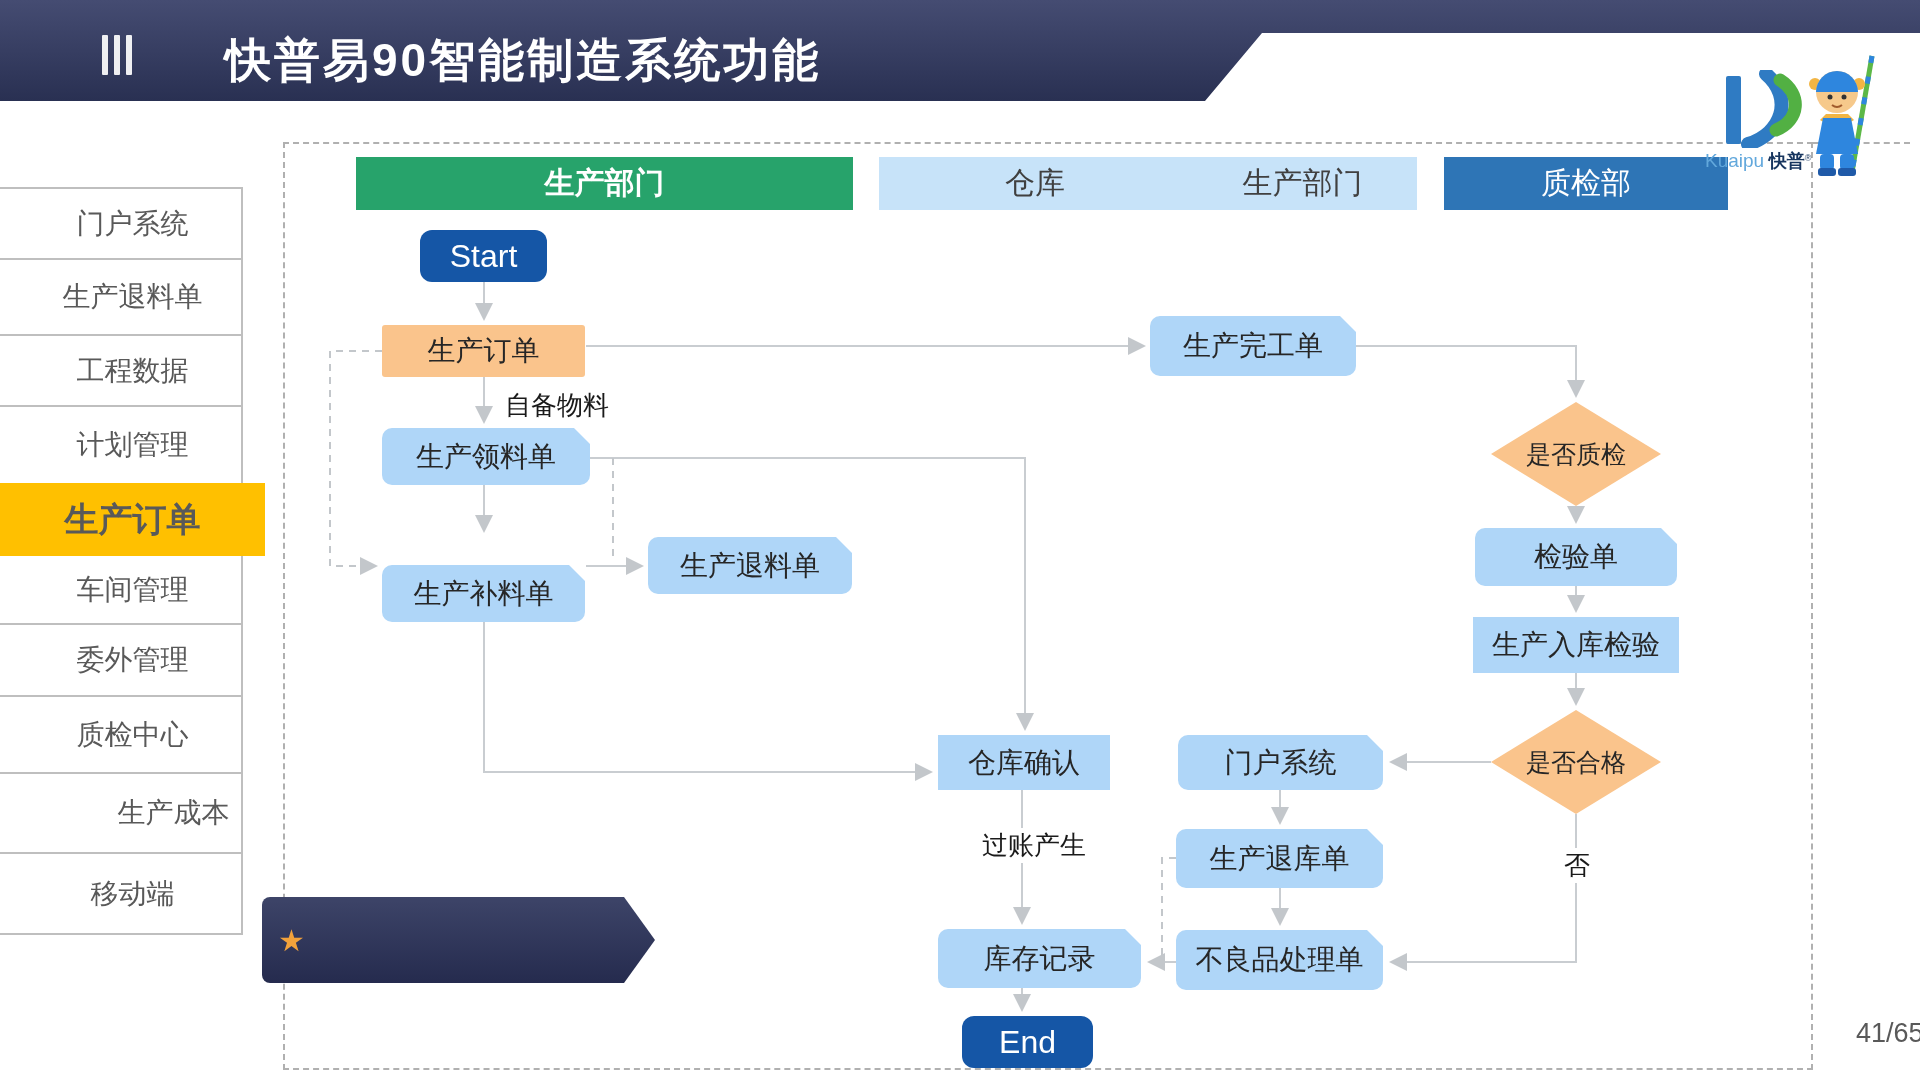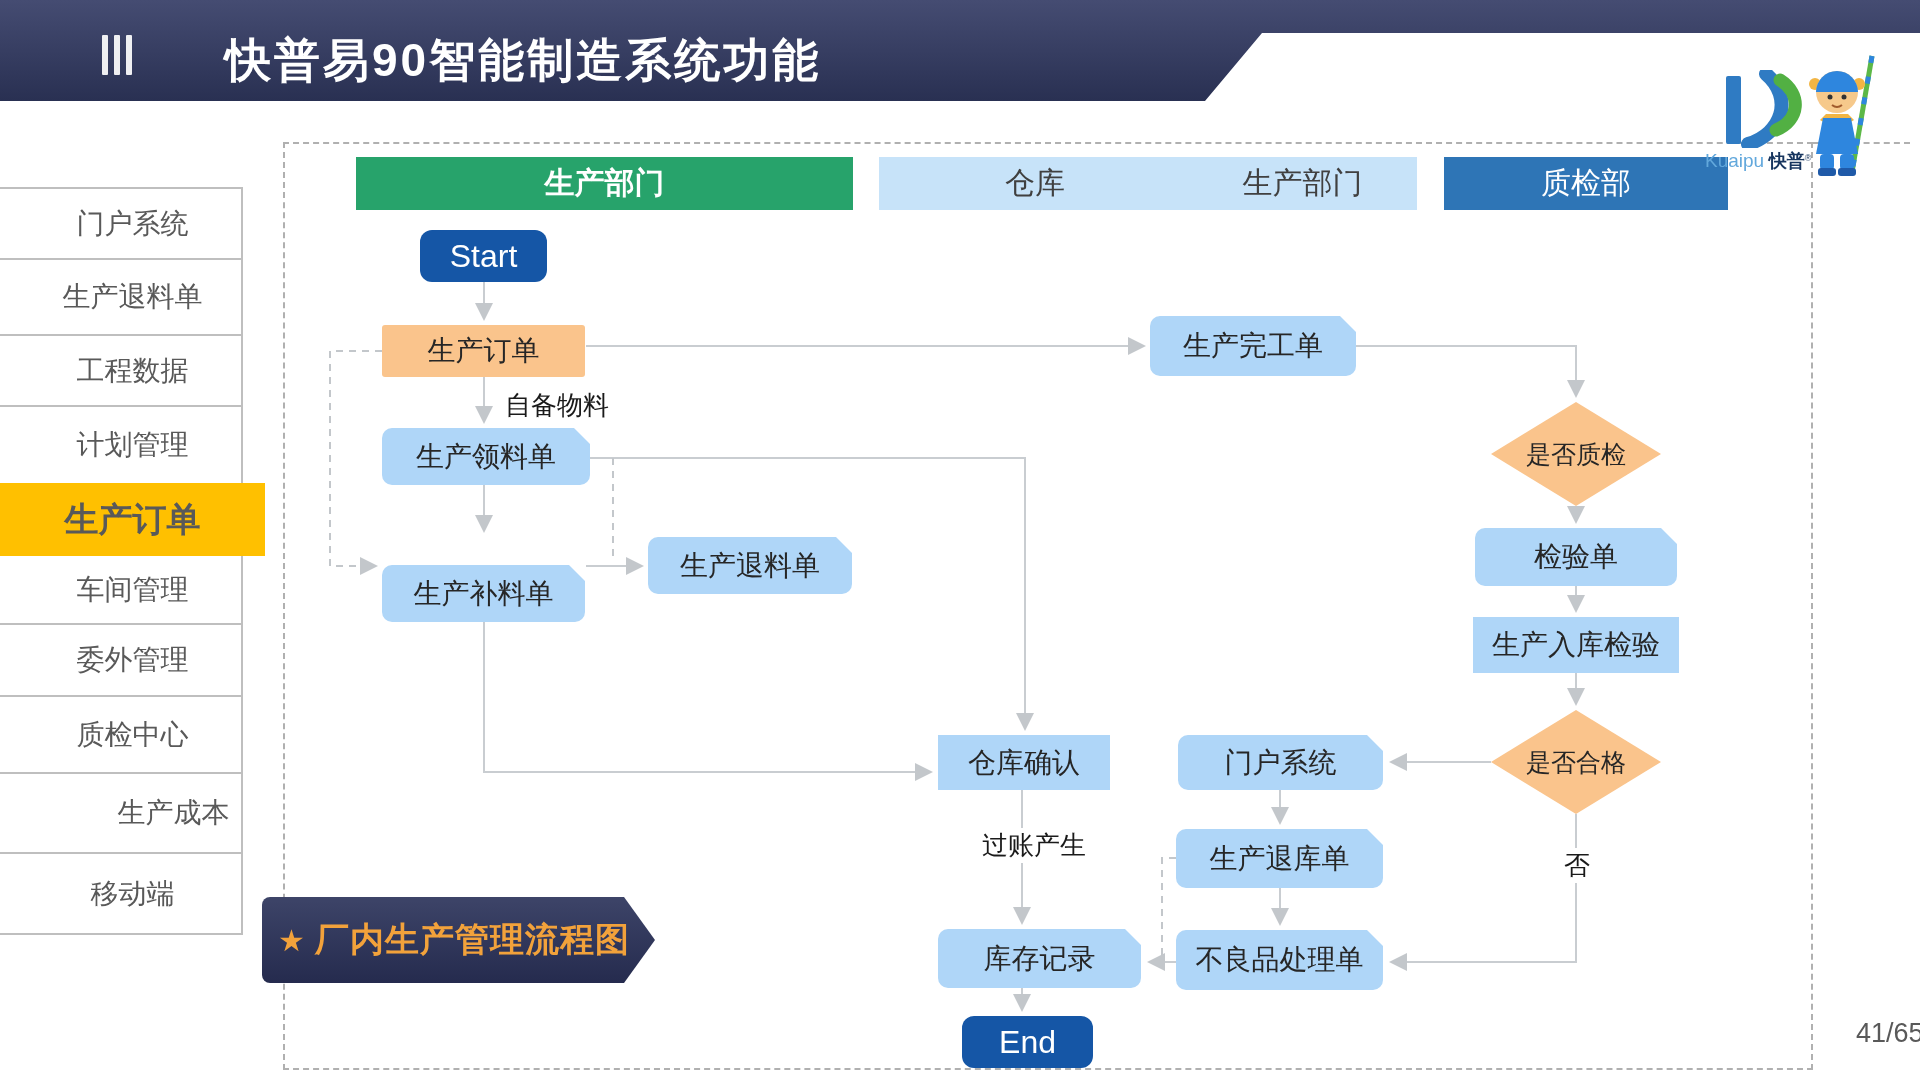--- a/index.html
+++ b/index.html
@@ -193,16 +193,15 @@
 <div class="abs edge-label bg" style="left:978px;top:828px;">过账产生</div>
 
 <div class="abs node blue-box doc" style="left:1178px;top:735px;width:205px;height:55px;">门户系统</div>
 <div class="abs node blue-box doc" style="left:1176px;top:829px;width:207px;height:59px;">生产退库单</div>
 <div class="abs node blue-box doc" style="left:1176px;top:930px;width:207px;height:60px;">不良品处理单</div>
 <div class="abs node blue-box doc" style="left:938px;top:929px;width:203px;height:59px;">库存记录</div>
 <div class="abs node terminal" style="left:962px;top:1016px;width:131px;height:52px;">End</div>
 
 <div class="abs banner">
   <span class="star">★</span>
-  <span class="txt">厂内生产管理流程图</span>
 </div>
 
 <div class="abs page-num">41/65</div>
 
 </body></html>

